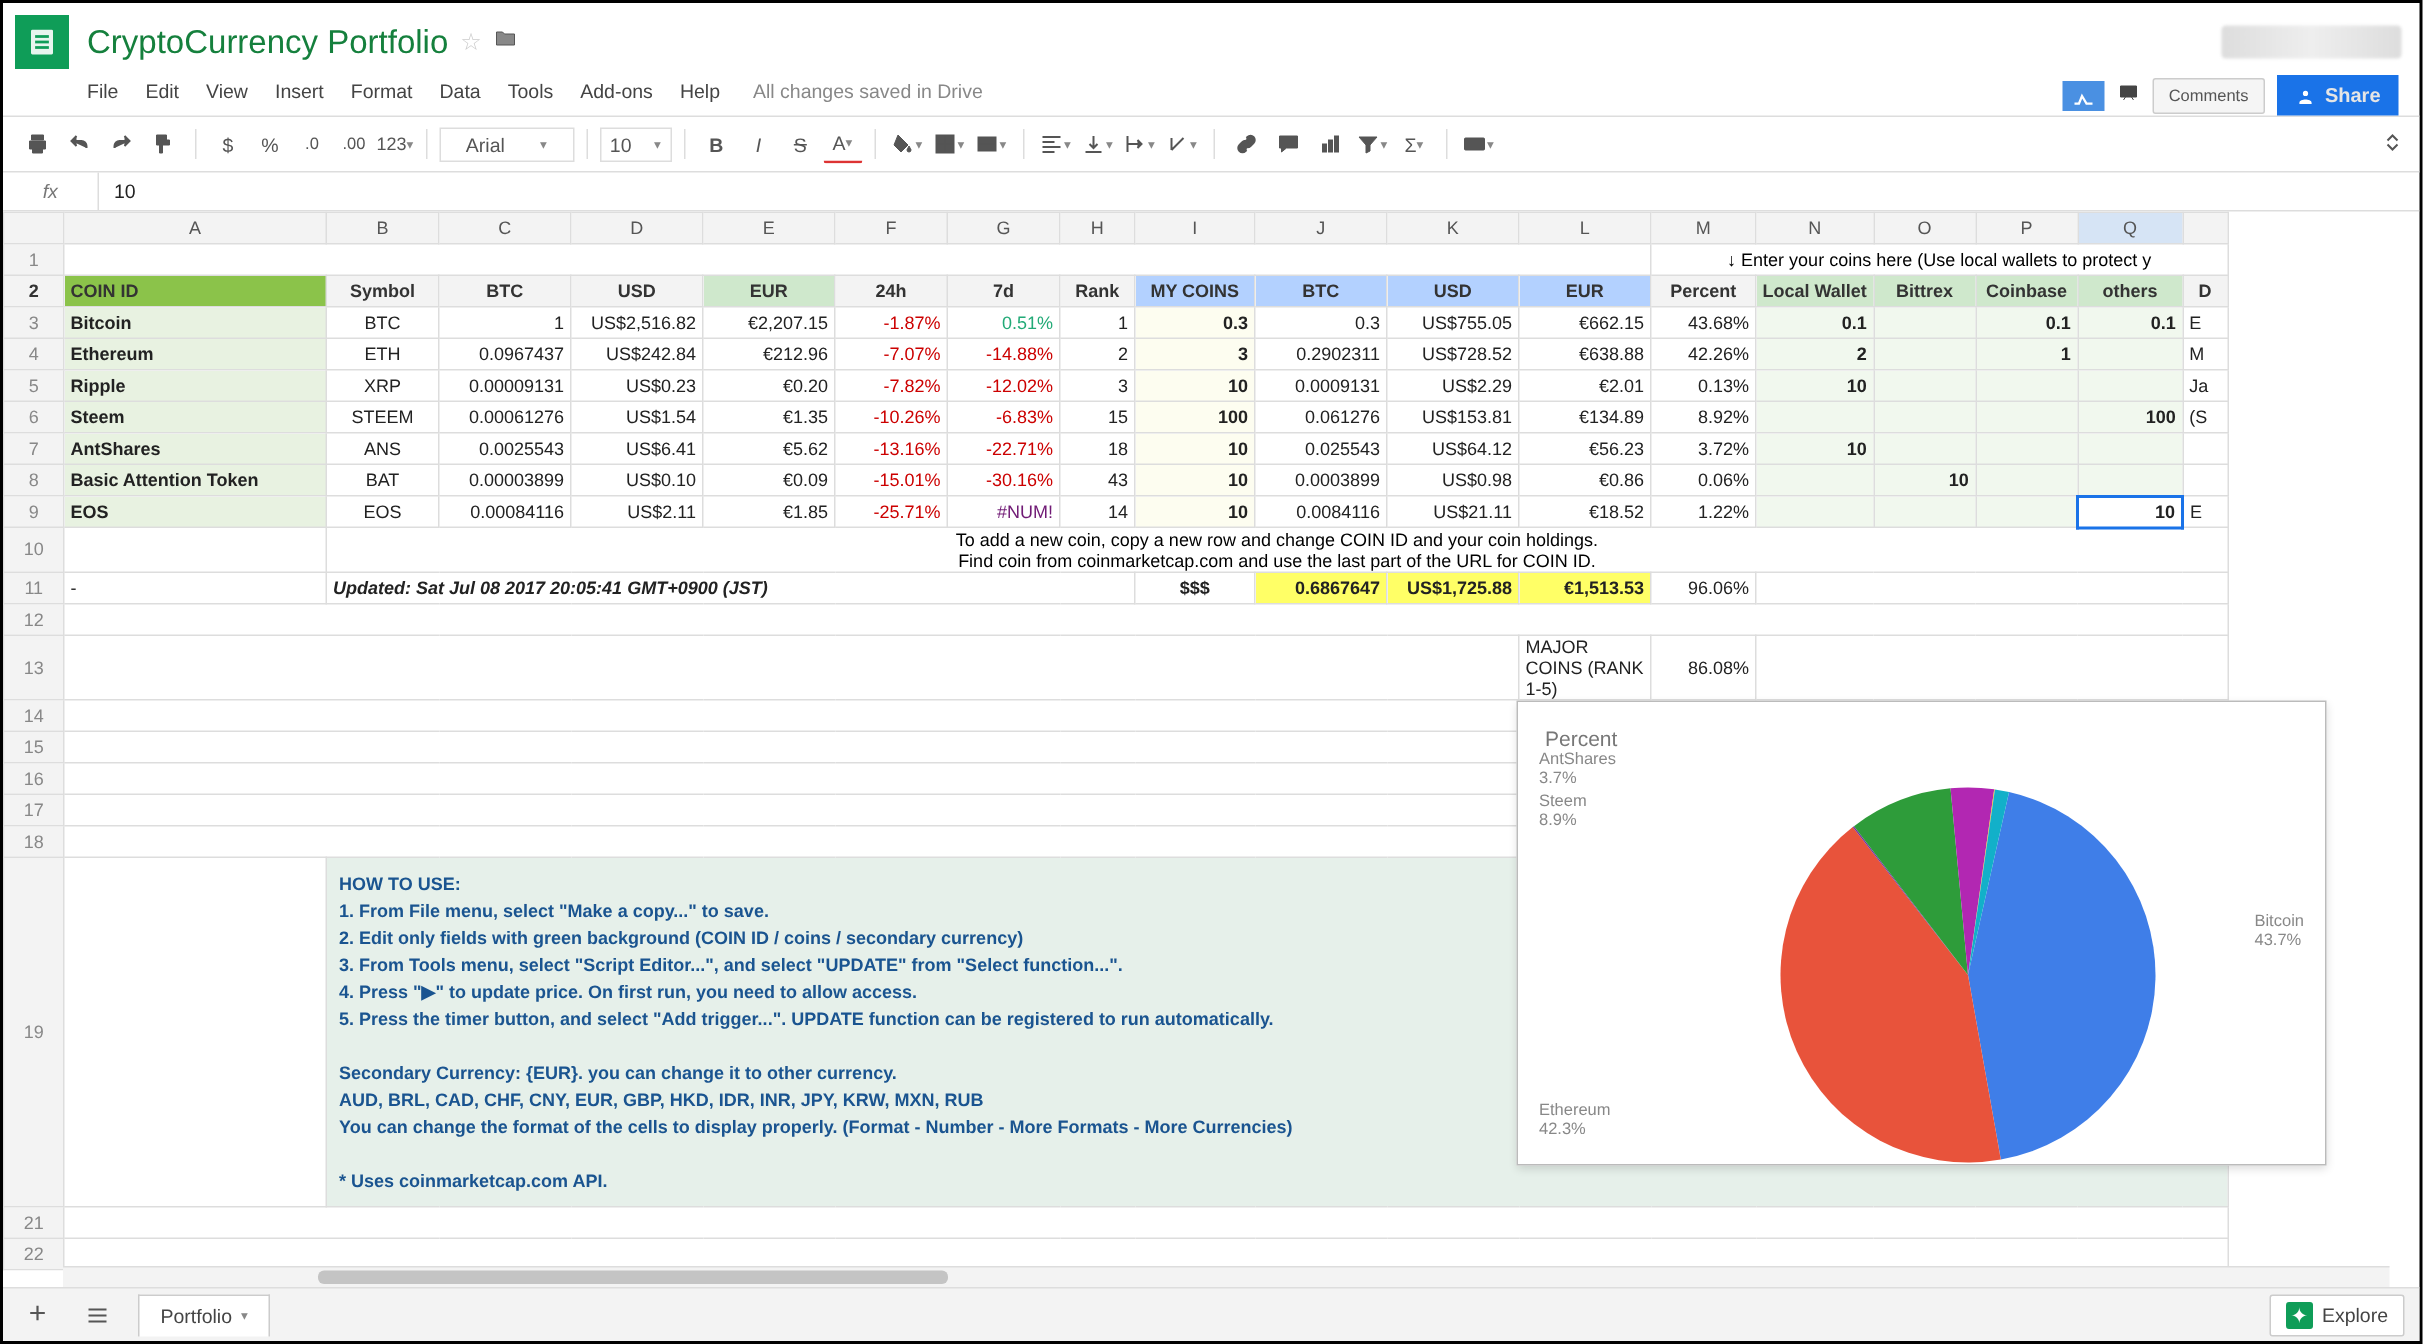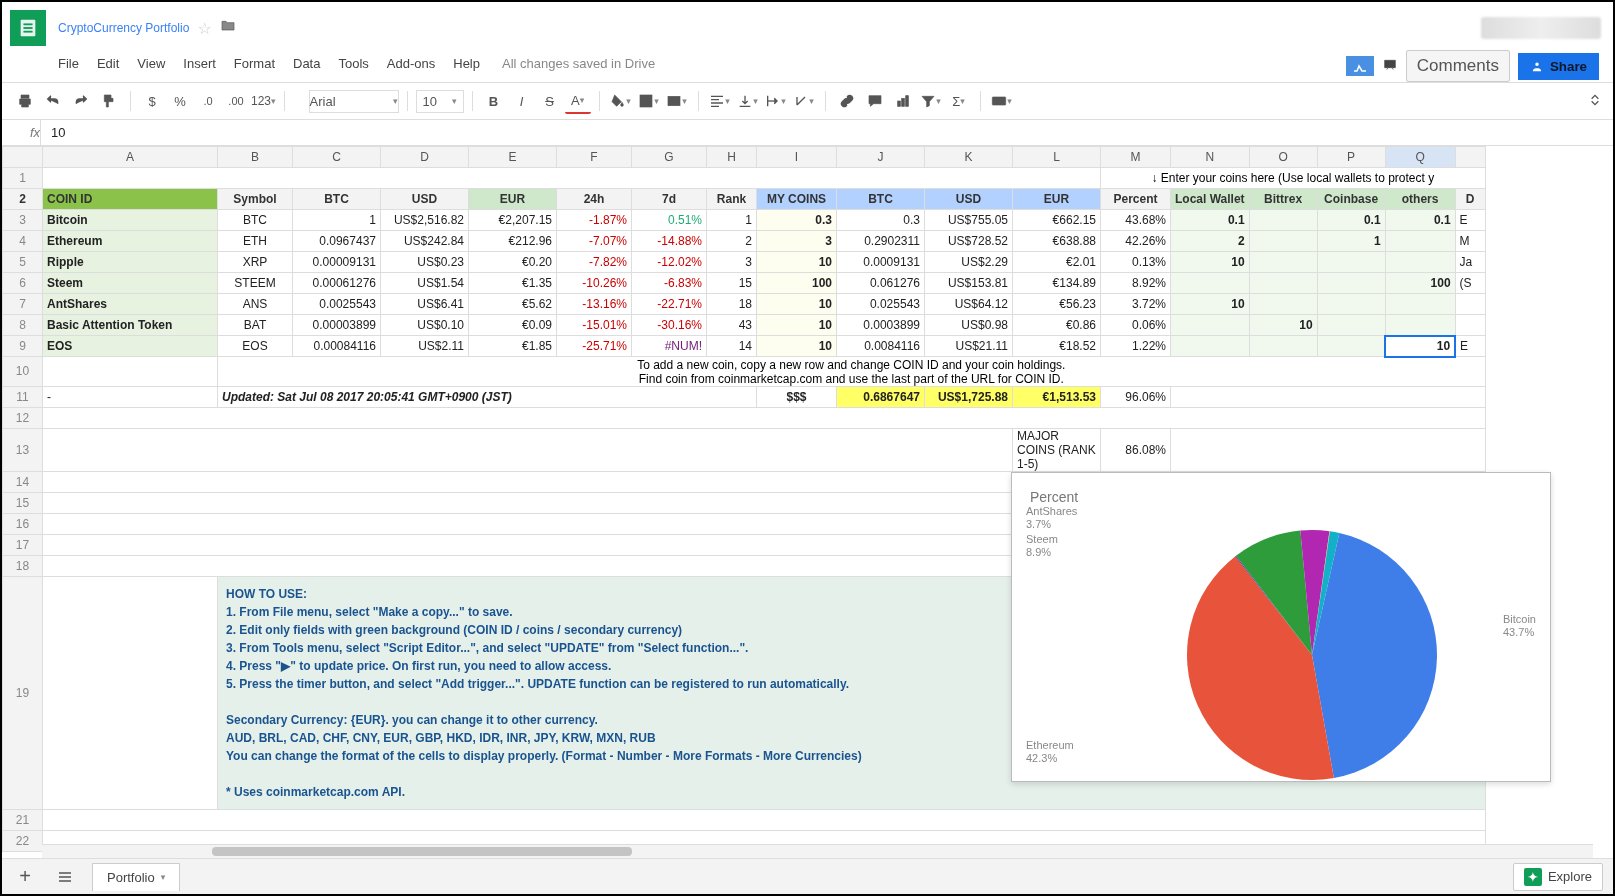--- a/index.html
+++ b/index.html
@@ -1,36 +1,36 @@
 <!DOCTYPE html>
 <html><head>
 <meta charset="utf-8">
 <style>
 * { box-sizing: border-box; margin:0; padding:0; }
 body { font-family: Arial, sans-serif; font-size:13px; color:#222; background:#fff; overflow:hidden; width:1615px; height:896px; position:relative; border:2px solid #000;}
 .titlebar { display:flex; align-items:center; padding:8px 12px 4px 8px; }
 .sheets-logo { width:36px; height:36px; background:#0f9d58; display:flex; align-items:center; justify-content:center; margin-right:12px;}
 .sheets-logo svg { width:22px; height:22px; }
-.doc-title { font-size:12px; color:#3b82f6; margin-right:8px;}
+.doc-title { font-size:22px; color:#15803d; margin-right:8px;}
 .star { color:#ccc; font-size:16px; margin-right:8px; cursor:pointer;}
 .folder { color:#777; font-size:16px; cursor:pointer;}
 .right-controls { margin-left:auto; display:flex; align-items:center; gap:8px;}
-.btn { border:1px solid #ccc; background:#f5f5f5; padding:5px 10px; border-radius:2px; font-size:17px; cursor:pointer; color:#555;}
-.share-btn { background:#1a73e8; color:#0f172a; border:none; display:flex; align-items:center; gap:6px; font-weight:bold; padding:6px 12px;}
+.btn { border:1px solid #ccc; background:#f5f5f5; padding:5px 10px; border-radius:2px; font-size:11px; cursor:pointer; color:#555;}
+.share-btn { background:#1a73e8; color:#e5e5e5; border:none; display:flex; align-items:center; gap:6px; font-weight:bold; padding:6px 12px;}
 .menubar { padding:0 56px 6px; display:flex; gap:18px; font-size:13px; color:#444; }
 .menubar span { cursor:pointer; }
 .menubar .saved { color:#888; margin-left:4px;}
 .toolbar { border-top:1px solid #ddd; border-bottom:1px solid #ddd; padding:5px 10px; display:flex; align-items:center; gap:2px; background:#fff;}
 .tbtn { width:26px; height:26px; display:flex; align-items:center; justify-content:center; color:#555; cursor:pointer; border-radius:2px;}
 .tsep { width:1px; height:20px; background:#ddd; margin:0 6px;}
-.font-sel { border:1px solid #ddd; padding:3px 0; min-width:90px; display:flex; align-items:center; justify-content:space-between; cursor:pointer; color:#555;margin-left:16px;}
+.font-sel { border:1px solid #ddd; padding:3px 17px; min-width:90px; display:flex; align-items:center; justify-content:space-between; cursor:pointer; color:#555;}
 .size-sel { border:1px solid #ddd; padding:3px 6px; width:48px; display:flex; align-items:center; justify-content:space-between; cursor:pointer; color:#555;}
 .expand-arrows { margin-left:auto; color:#555; cursor:pointer;}
 .fx-bar { display:flex; align-items:center; border-bottom:1px solid #ddd; }
-.fx-lbl { width:39px; text-align:right; font-style:italic; color:#777; border-right:1px solid #ddd; padding:5px 0;}
+.fx-lbl { width:64px; text-align:center; font-style:italic; color:#777; border-right:1px solid #ddd; padding:5px 0;}
 .fx-input { flex:1; padding:5px 10px; color:#222; }
 .grid-wrap { position:relative; height:calc(100% - 186px); overflow:hidden; }
 table { border-collapse:collapse; table-layout:fixed; }
 th,td { border:1px solid #ddd; height:21px; font-size:12px; padding:0 4px; white-space:nowrap; overflow:hidden; text-align:right; }
 th { background:#f3f3f3; font-weight:normal; color:#555; text-align:center; }
 .rowhdr { width:40px; text-align:center; background:#f3f3f3; color:#888;}
 .colA { width:175px;} .colB{width:75px;} .colC{width:88px;} .colD{width:88px;} .colE{width:88px;} .colF{width:75px;} .colG{width:75px;} .colH{width:50px;} .colI{width:80px;} .colJ{width:88px;} .colK{width:88px;} .colL{width:88px;} .colM{width:70px;} .colN{width:78px;} .colO{width:68px;} .colP{width:68px;} .colQ{width:70px;}
 .hdr2 th { background:#f3f3f3; color:#333; font-weight:bold;}
 .bg-green-hdr { background:#8bc34a !important; text-align:left;}
 .bg-blue-hdr { background:#b3d1ff !important;}

